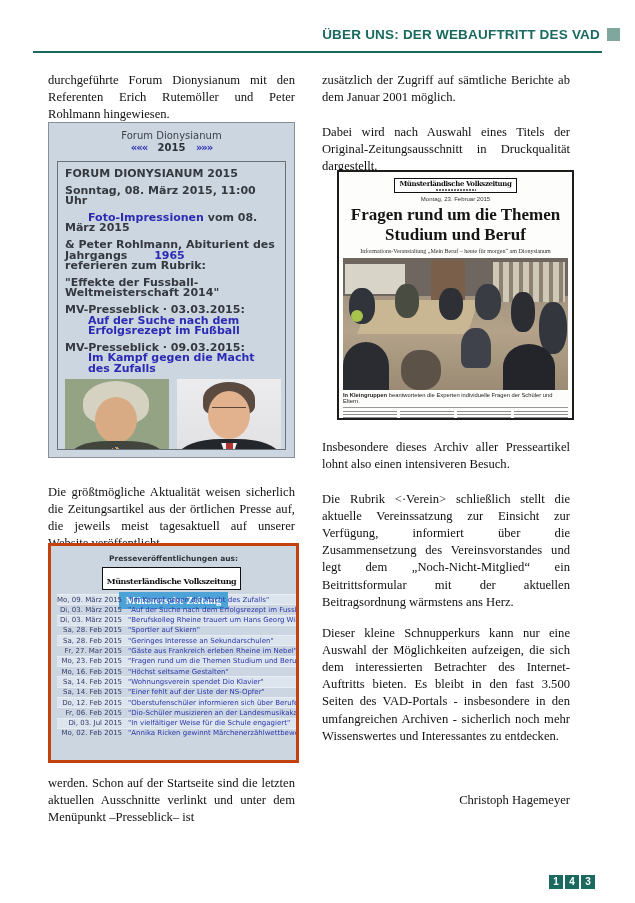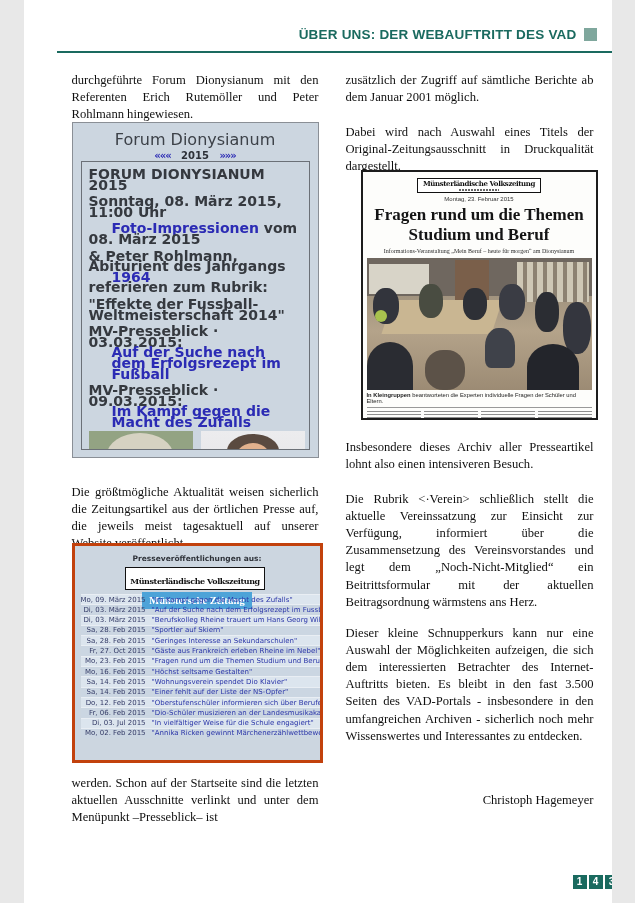--- a/index.html
+++ b/index.html
@@ -1,40 +1,40 @@
 <!DOCTYPE html>
 <html lang="de"><head>
 <meta charset="utf-8">
 <style>
   html,body{margin:0;padding:0;background:#e8e8e8;}
-  .page{position:relative;width:588px;height:903px;background:#ffffff;margin:0 auto;
+  .page{position:relative;width:635px;height:903px;background:#ffffff;margin:0 auto;
         font-family:"Liberation Serif",serif;color:#101010;overflow:hidden;}
 
   
   .header{position:absolute;left:33px;right:15px;top:24px;text-align:right;}
   .header-title{display:inline-block;vertical-align:middle;color:#1a6a5f;font-family:"Liberation Sans",sans-serif;
         font-weight:bold;font-size:13.5px;letter-spacing:.2px;}
   .header-square{display:inline-block;vertical-align:middle;width:13px;height:13px;background:#7fa79d;margin-left:7px;}
   .header-rule{position:absolute;left:33px;width:569px;top:51px;height:2px;background:#1a6a5f;}
 
   
   .col{position:absolute;top:0;}
   .col-left{left:48px;width:247px;}
   .col-right{left:322px;width:248px;}
   .para{position:absolute;font-size:12.6px;line-height:17.2px;text-align:justify;}
   .sig{position:absolute;font-size:12.6px;text-align:right;width:100%;}
 
   
   .forum-box{position:absolute;top:122px;left:0;width:245px;height:334px;background:#ccd6e0;
         border:1px solid #8a8f96;font-family:"DejaVu Sans",sans-serif;overflow:hidden;}
-  .forum-title{margin-top:7px;text-align:center;font-size:16px;color:#3c4148;}
+  .forum-title{margin-top:7px;text-align:center;font-size:10px;color:#3c4148;}
   .forum-nav{text-align:center;font-size:10px;font-weight:bold;color:#2d3138;margin-top:1px;}
   .forum-nav .arr{color:#2b2bb4;letter-spacing:-1px;}
   .forum-inner{position:absolute;left:8px;right:8px;top:38px;bottom:7px;border:1px solid #6b7077;padding:7px 7px 0 7px;overflow:hidden;}
-  .fline{font-size:14px;line-height:10.6px;font-weight:bold;color:#35393f;}
+  .fline{font-size:11px;line-height:10.6px;font-weight:bold;color:#35393f;}
   .fgap{height:6px;}
   .flink{color:#2b2bb4;padding-left:23px;}
   .forum-photos{margin:4px 0 5px 0;height:88px;white-space:nowrap;}
   .portrait{display:inline-block;width:104px;height:88px;position:relative;overflow:hidden;vertical-align:top;}
   .portrait+.portrait{margin-left:3px;}
   .p1{background:linear-gradient(135deg,#8fa07c 0%,#a9b698 45%,#76876а 100%);background-color:#93a383;}
   .p1 .hair{position:absolute;left:18px;top:2px;width:66px;height:44px;border-radius:50% 50% 40% 40%;background:#d6d2c2;}
   .p1 .face{position:absolute;left:30px;top:18px;width:42px;height:46px;border-radius:50%;background:#d9ab85;}
   .p1 .body{position:absolute;left:6px;bottom:-8px;width:92px;height:34px;border-radius:40% 40% 0 0;background:#42453b;}
   .p1 .tie{position:absolute;left:47px;bottom:0;width:9px;height:20px;background:repeating-linear-gradient(45deg,#c8a24a 0 2px,#3a3f63 2px 4px);}
@@ -105,21 +105,21 @@
         &nbsp;&nbsp;<span>2015</span>&nbsp;&nbsp;
         <span class="arr">»»»</span>
       </div>
       <div class="forum-inner">
         <div class="fline">FORUM DIONYSIANUM 2015</div>
         <div class="fgap"></div>
         <div class="fline">Sonntag, 08. März 2015, 11:00 Uhr</div>
         <div class="fgap"></div>
         <div class="fline"><span class="flink">Foto-Impressionen</span><span> vom 08. März 2015</span></div>
         <div class="fgap"></div>
-        <div class="fline"><span>&amp; Peter Rohlmann, Abiturient des Jahrgangs </span><span class="flink">1964</span></div>
+        <div class="fline"><span>&amp; Peter Rohlmann, Abiturient des Jahrgangs </span><span class="flink">1965</span></div>
         <div class="fline">referieren zum Rubrik:</div>
         <div class="fgap"></div>
         <div class="fline">"Effekte der Fussball-Weltmeisterschaft 2014"</div>
         <div class="fgap"></div>
         <div class="fline">MV-Presseblick · 03.03.2015:</div>
         <div class="fline flink">Auf der Suche nach dem Erfolgsrezept im Fußball</div>
         <div class="fgap"></div>
         <div class="fline">MV-Presseblick · 09.03.2015:</div>
         <div class="fline flink">Im Kampf gegen die Macht des Zufalls</div>
         <div class="forum-photos">
@@ -174,21 +174,21 @@
               <td class="d">Sa, 28. Feb 2015</td>
               <td class="t">"Sportler auf Skiern"</td>
             </tr>
 
             <tr>
               <td class="d">Sa, 28. Feb 2015</td>
               <td class="t">"Geringes Interesse an Sekundarschulen"</td>
             </tr>
 
             <tr>
-              <td class="d">Fr, 27. Oct 2015</td>
+              <td class="d">Fr, 27. Mar 2015</td>
               <td class="t">"Gäste aus Frankreich erleben Rheine im Nebel"</td>
             </tr>
 
             <tr>
               <td class="d">Mo, 23. Feb 2015</td>
               <td class="t">"Fragen rund um die Themen Studium und Beruf"</td>
             </tr>
 
 
             <tr>

